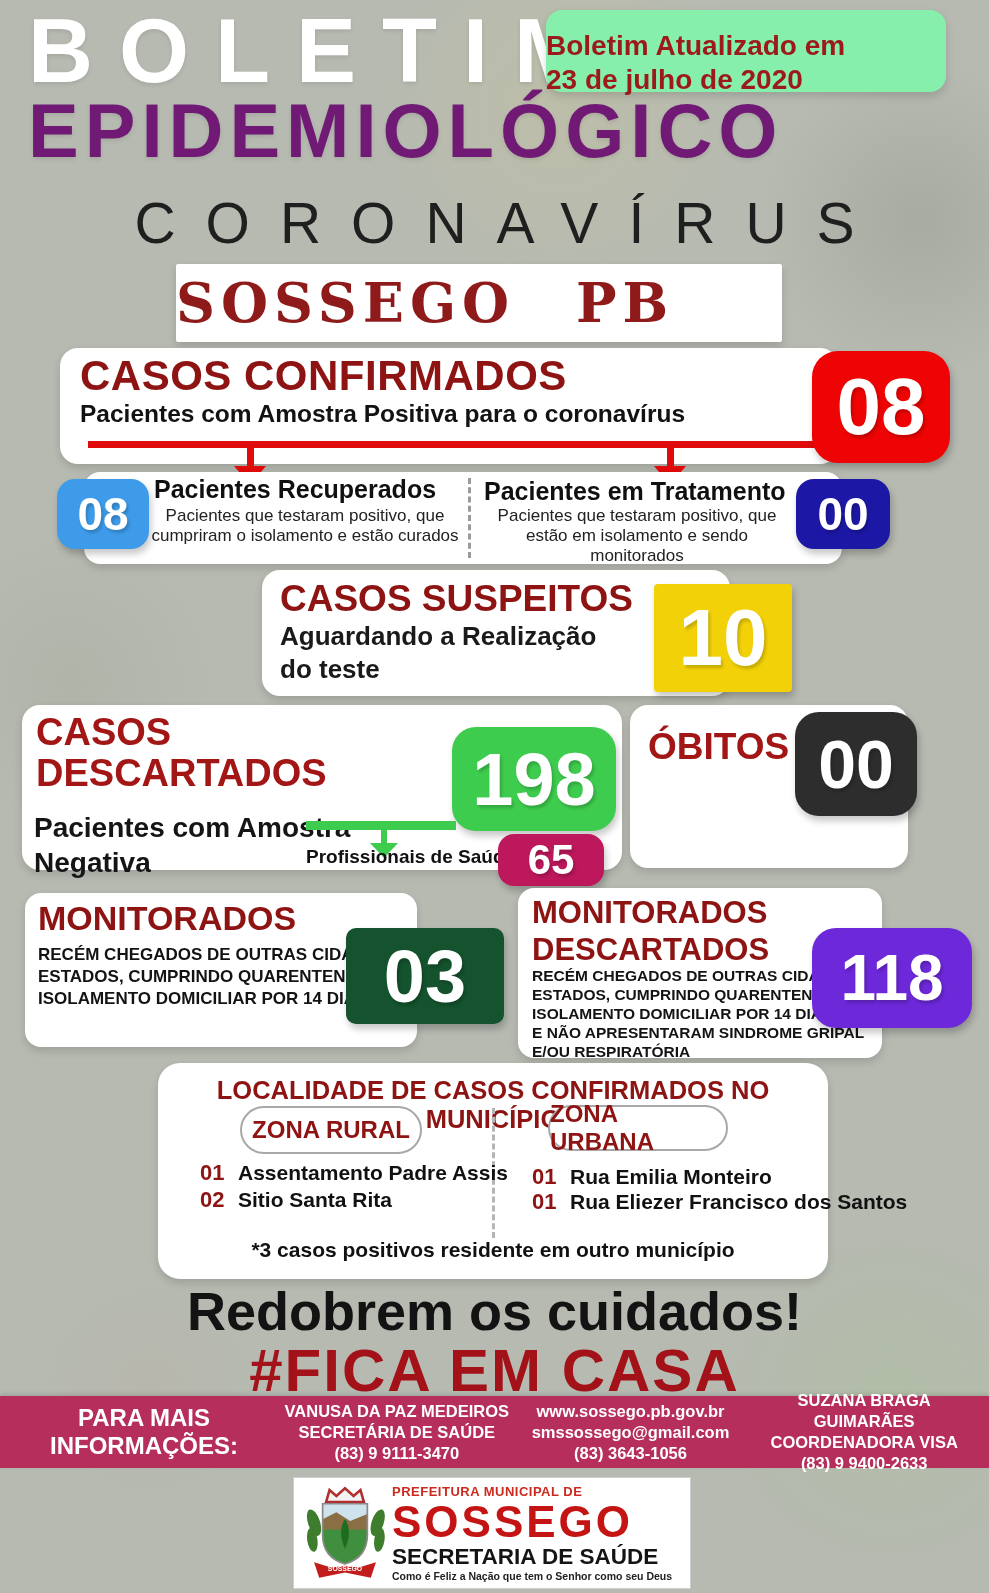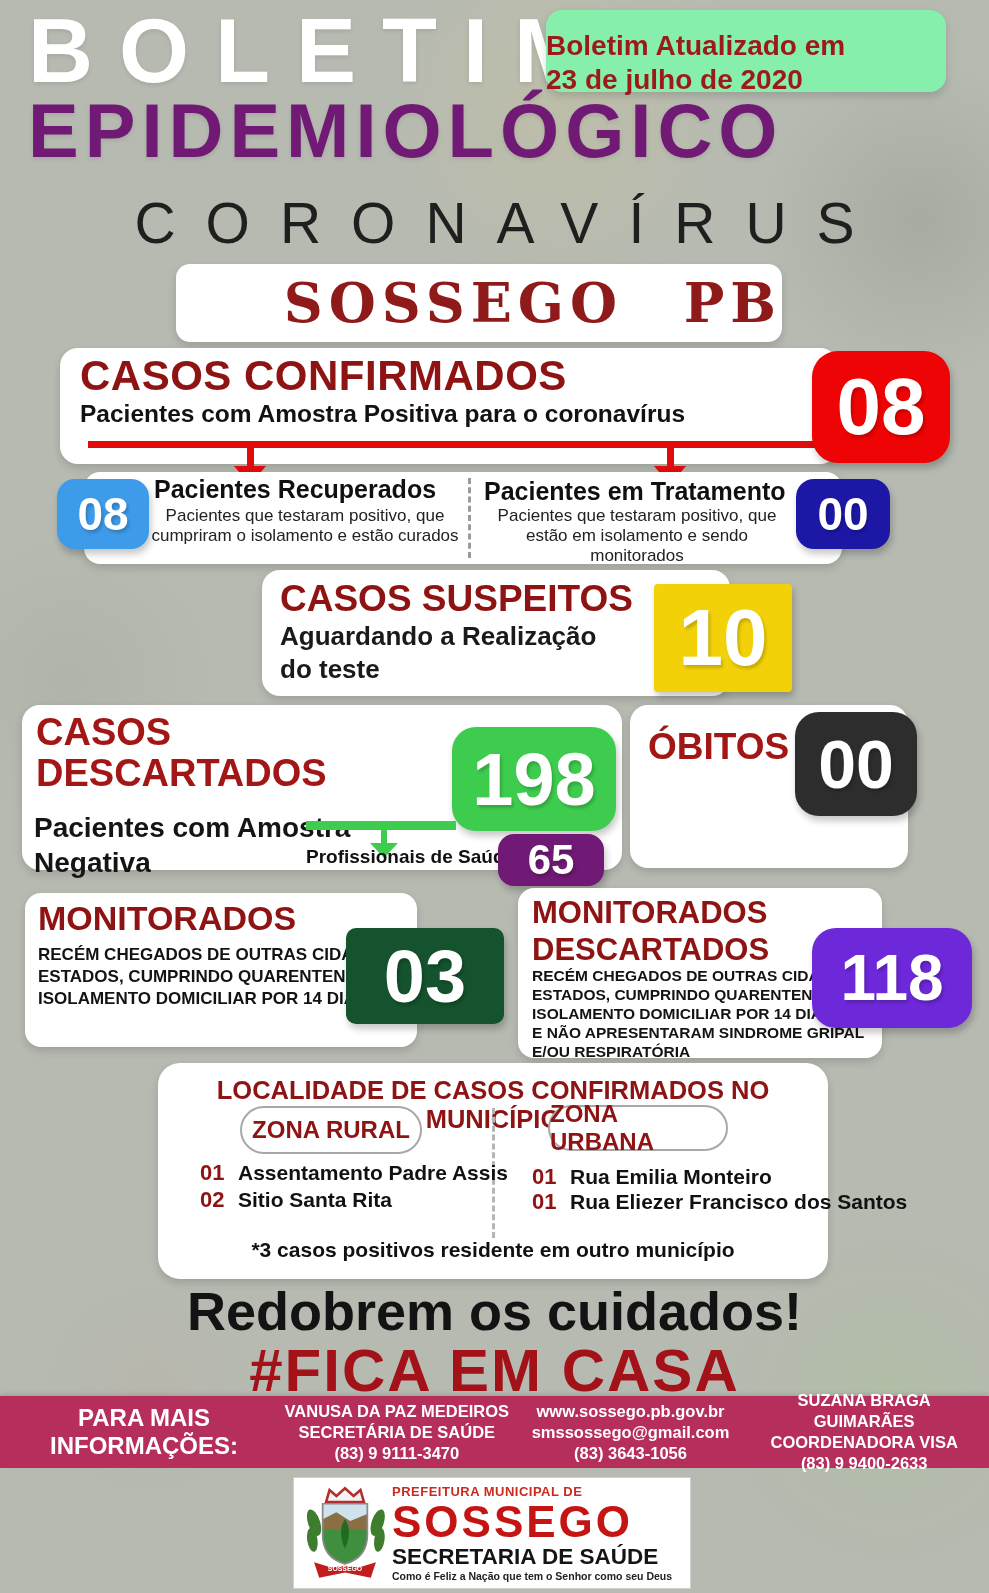--- a/index.html
+++ b/index.html
@@ -20,22 +20,22 @@
   .darkred{color:#8e1313;}
 
   
   .h-line1{left:28px;top:8px;font-size:90px;line-height:86px;font-weight:900;color:#fff;letter-spacing:26px;text-shadow:0 2px 4px rgba(0,0,0,.10);}
   .h-line2{left:28px;top:92px;font-size:76px;line-height:78px;font-weight:700;color:#701a75;letter-spacing:6px;text-shadow:0 2px 4px rgba(0,0,0,.10);}
   .date-badge{left:546px;top:10px;width:400px;height:82px;background:#86efac;border-radius:16px;
               box-shadow:0 4px 8px rgba(0,0,0,.15);text-align:left;padding-top:19px;box-sizing:border-box;}
   .date-badge div{font-size:28px;line-height:34px;font-weight:800;color:#9c1a1a;}
   .disease{left:0;top:190px;width:989px;text-align:center;font-size:57px;font-weight:400;
            letter-spacing:30px;padding-left:30px;box-sizing:border-box;color:#1f1f1f;}
-  .city-badge{left:176px;top:264px;width:606px;height:78px;background:#fff;border-radius:14px;
-              box-shadow:0 4px 8px rgba(0,0,0,.15);text-align:right;line-height:78px;
+  .city-badge{left:176px;top:264px;width:606px;height:78px;background:#fff;border-radius:2px;
+              box-shadow:0 4px 8px rgba(0,0,0,.15);text-align:left;line-height:78px;
               font-family:"DejaVu Serif",serif;font-weight:700;font-size:54px;color:#8e1a1a;
               letter-spacing:6px;word-spacing:36px;}
 
   
   .conf-card{left:60px;top:348px;width:778px;height:116px;}
   .conf-title{left:80px;top:352px;font-size:42px;font-weight:900;letter-spacing:.5px;}
   .conf-sub{left:80px;top:400px;font-size:24.5px;font-weight:700;color:#121212;}
   .redline{left:88px;top:441px;width:737px;height:7px;background:#e00b0b;}
   .rstem{top:448px;width:7px;height:18px;background:#e00b0b;}
   .rhead{top:466px;width:0;height:0;border-left:16px solid transparent;border-right:16px solid transparent;border-top:19px solid #e00b0b;}
@@ -59,21 +59,21 @@
 
   
   .dis-card{left:22px;top:705px;width:600px;height:165px;}
   .dis-title{left:36px;top:712px;font-size:38px;line-height:41px;font-weight:900;color:#a31616;}
   .dis-desc{left:34px;top:790px;font-size:28px;line-height:35px;font-weight:800;color:#151515;margin-top:20px;}
   .dis-badge{left:452px;top:727px;width:164px;height:104px;border-radius:24px;background:#3ecc4e;font-size:74px;}
   .gline{left:306px;top:821px;width:150px;height:9px;background:#3ecc4e;}
   .gstem{left:381px;top:830px;width:6px;height:13px;background:#3ecc4e;}
   .ghead{left:370px;top:843px;width:0;height:0;border-left:14px solid transparent;border-right:14px solid transparent;border-top:15px solid #3ecc4e;}
   .hlabel{left:306px;top:846px;font-size:19px;font-weight:800;color:#111;}
-  .hbadge{left:498px;top:834px;width:106px;height:52px;border-radius:16px;background:#701a75;font-size:42px;}
+  .hbadge{left:498px;top:834px;width:106px;height:52px;border-radius:16px;background:#be185d;font-size:42px;}
   .dth-card{left:630px;top:705px;width:278px;height:163px;}
   .dth-title{left:648px;top:726px;font-size:37px;font-weight:900;color:#a31616;}
   .dth-badge{left:795px;top:712px;width:122px;height:104px;border-radius:24px;background:#2d2d2d;font-size:68px;}
 
   
   .mon-card{left:25px;top:893px;width:392px;height:154px;border-radius:16px;}
   .mon-title{left:38px;top:899px;font-size:34px;font-weight:900;}
   .mon-desc{left:38px;top:944px;font-size:17px;line-height:22px;font-weight:800;color:#131313;}
   .mon-badge{left:346px;top:928px;width:158px;height:96px;border-radius:10px;background:#14532d;font-size:74px;}
   .md-card{left:518px;top:888px;width:364px;height:170px;border-radius:16px;}

